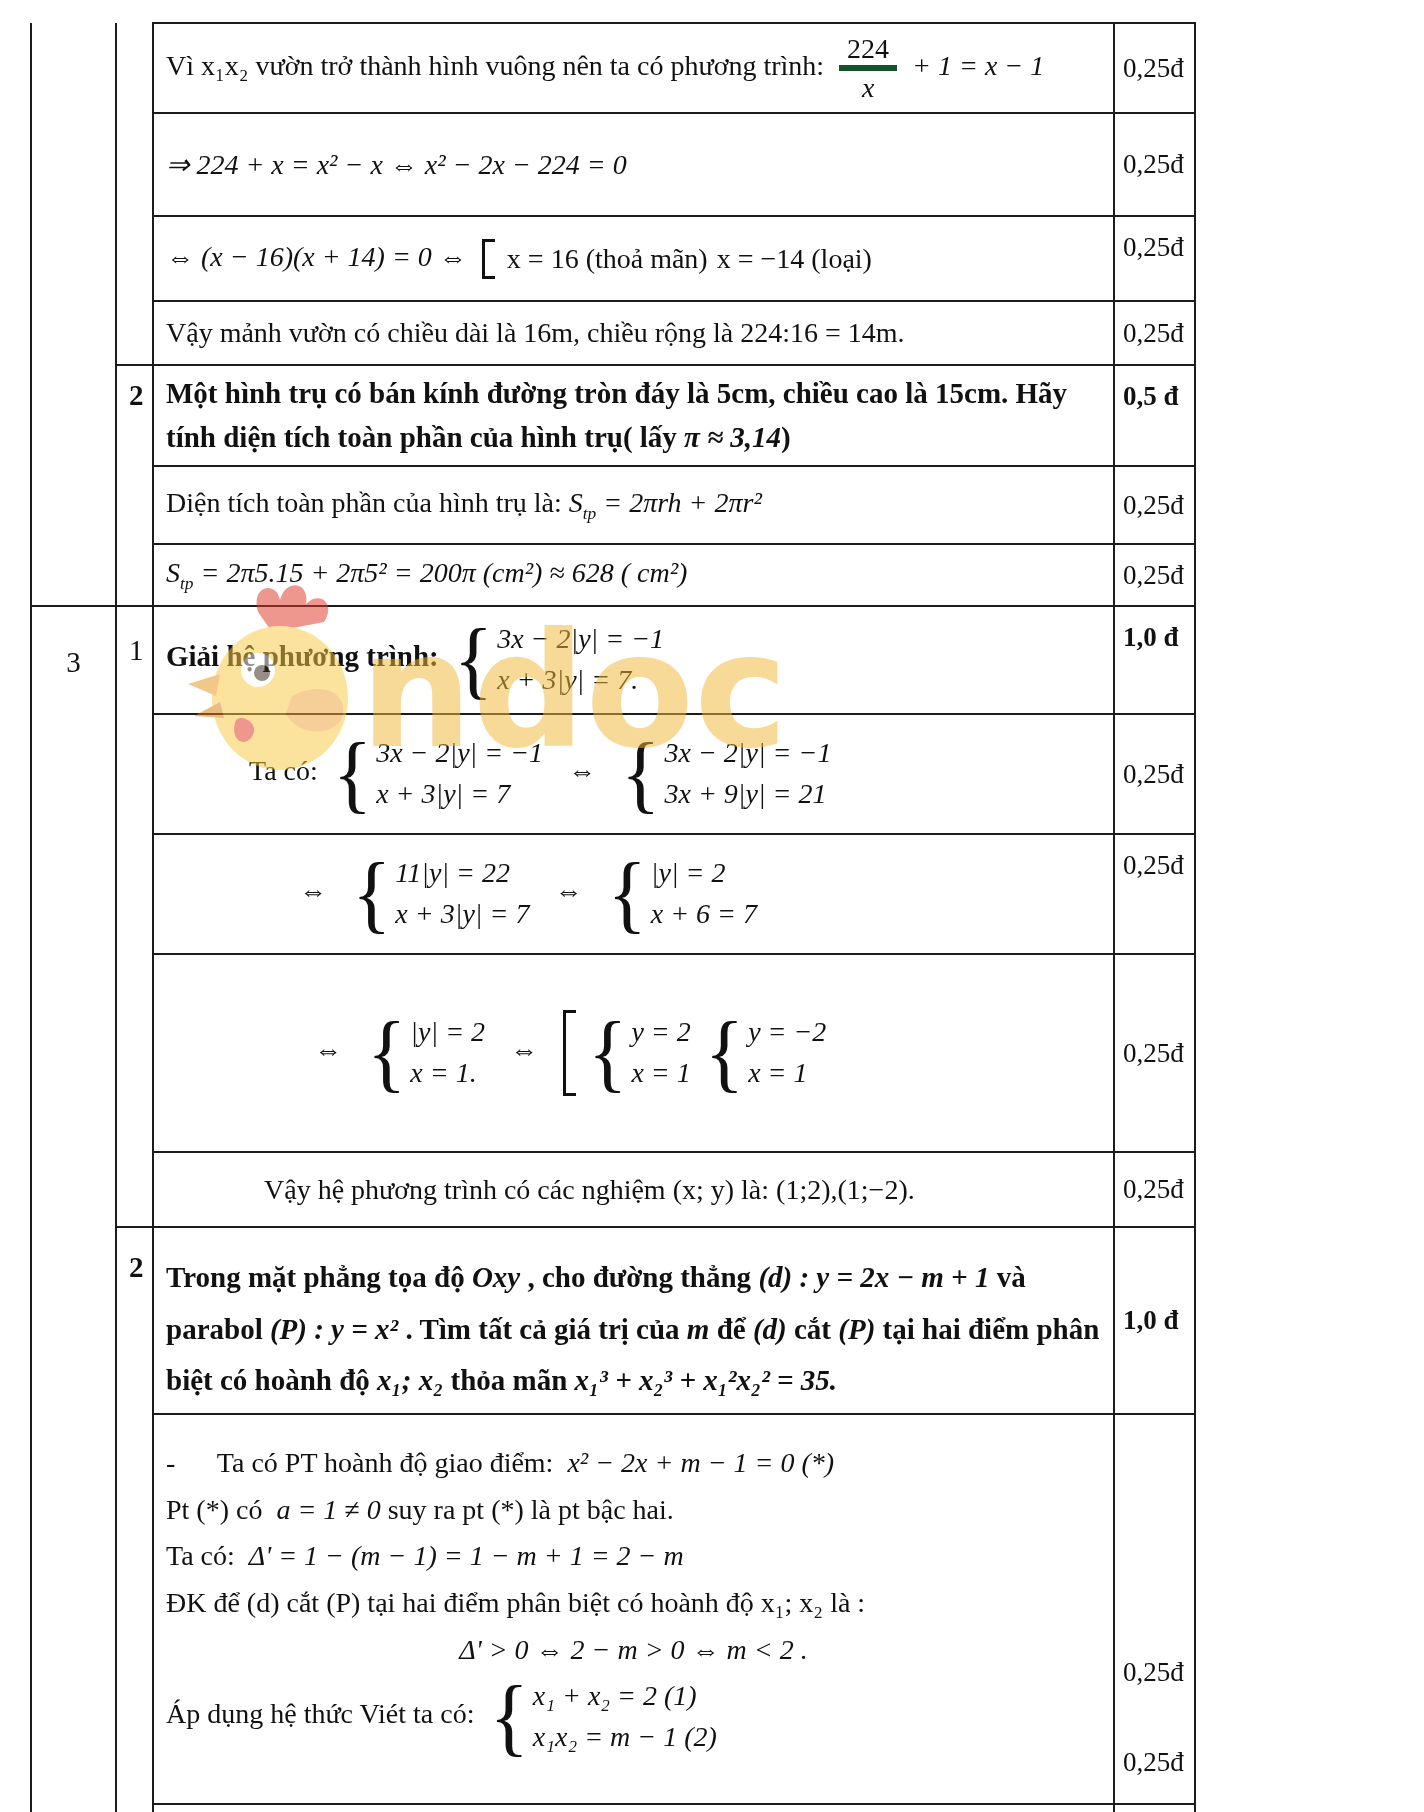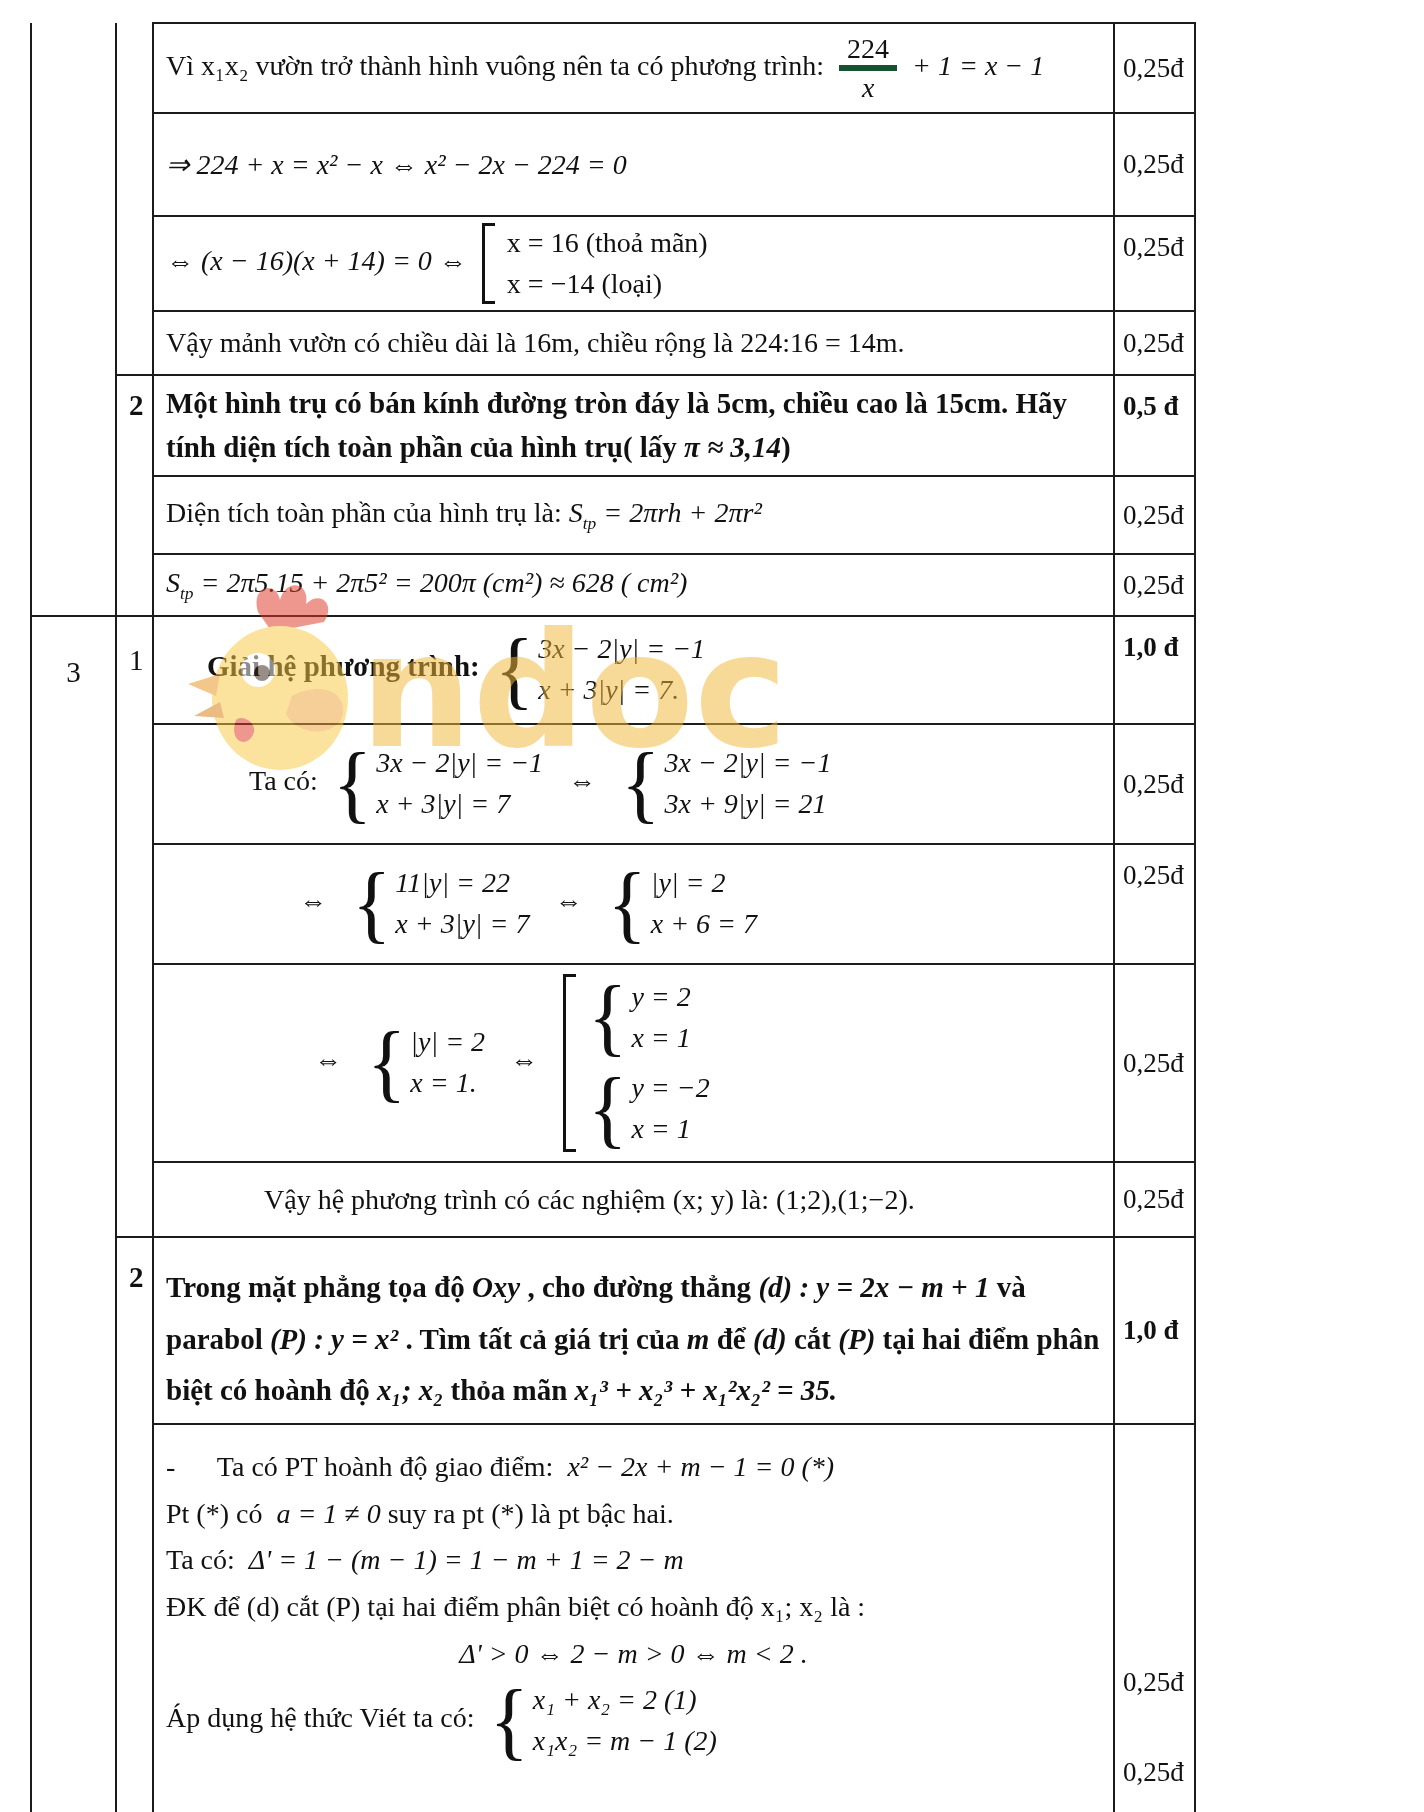--- a/index.html
+++ b/index.html
@@ -25,21 +25,21 @@
 
   td.qcol {
     text-align:center; vertical-align:top;
     font-size:29px; padding-top:10px;
   }
   td.pts { font-size:27px; padding:4px 4px 4px 8px; }
   td.pts-top { vertical-align:top; padding-top:12px; }
 
   .b { font-weight:bold; }
   .m { font-style:italic; }
-  .stmt { font-weight:bold; font-size:29px; line-height:1.5;margin-left:41px; }
+  .stmt { font-weight:bold; font-size:29px; line-height:1.5; }
 
   
   .frac {
     display:inline-flex; flex-direction:column;
     vertical-align:middle; text-align:center;
     line-height:1.05; margin:0 8px;
   }
   .frac .fnum { border-bottom:6px solid #14532d; padding:0 8px 2px 8px; }
   .frac .fden { padding-top:2px; }
 
@@ -48,21 +48,21 @@
   .sys .brace {
     font-size:82px; line-height:0.95; font-weight:400;
     transform:scaleY(1.05); margin-right:4px;
   }
   .sys .lines { display:inline-flex; flex-direction:column; gap:9px; text-align:left; }
   .sys .lines .ln { font-size:28px; line-height:32px; white-space:nowrap; }
 
   
   .bigstack { display:inline-flex; align-items:stretch; vertical-align:middle; margin:0 8px; }
   .bracket { width:13px; border:3px solid #111; border-right:none; margin-right:12px; }
-  .stackcol { display:inline-flex; flex-direction:column; gap:9px; justify-content:flex-start; align-items:flex-start; padding:4px 0; }
+  .stackcol { display:inline-flex; flex-direction:row; gap:9px; justify-content:flex-start; align-items:flex-start; padding:4px 0; }
   .stackcol .ln { font-size:28px; line-height:32px; white-space:nowrap; }
   .stackcol.wide { gap:14px; }
 
   .iff { margin:0 10px; }
   .indent95  { padding-left:95px; }
   .indent110 { padding-left:110px;margin-left:45px; }
   .indent135 { padding-left:135px; }
   .indent150 { padding-left:150px; }
 
   .ln14 { font-size:28px; margin:9px 0; }
@@ -270,21 +270,21 @@
 
     <tr style="height:167px">
       <td class="qcol b noBottom" rowspan="3" style="padding-top:20px"><span>2</span></td>
       <td class="sol" style="vertical-align:top;padding-top:24px">
         <p class="para b"><span>Trong mặt phẳng tọa độ </span><span class="m">Oxy</span><span> , cho đường thẳng </span><span class="m">(d) : y = 2x − m + 1</span><span> và parabol </span><span class="m">(P) : y = x²</span><span> . Tìm tất cả giá trị của </span><span class="m">m</span><span> để </span><span class="m">(d)</span><span> cắt </span><span class="m">(P)</span><span> tại hai điểm phân biệt có hoành độ </span><span class="m">x₁; x₂</span><span> thỏa mãn </span><span class="m">x₁³ + x₂³ + x₁²x₂² = 35.</span></p>
       </td>
       <td class="pts b"><span>1,0 đ</span></td>
     </tr>
 
     <tr style="height:390px">
-      <td class="sol" style="vertical-align:top;padding-top:14px">
+      <td class="sol" style="vertical-align:top;padding-top:20px">
         <div class="ln14 pre"><span>-      Ta có PT hoành độ giao điểm:  </span><span class="m">x² − 2x + m − 1 = 0 (*)</span></div>
         <div class="ln14 pre"><span>Pt (*) có  </span><span class="m">a = 1 ≠ 0</span><span> suy ra pt (*) là pt bậc hai.</span></div>
         <div class="ln14 pre"><span>Ta có:  </span><span class="m">Δ' = 1 − (m − 1) = 1 − m + 1 = 2 − m</span></div>
         <div class="ln14">ĐK để (d) cắt (P) tại hai điểm phân biệt có hoành độ x₁; x₂ là :</div>
         <div class="ln14 center m">Δ' &gt; 0 ⇔ 2 − m &gt; 0 ⇔ m &lt; 2 .</div>
         <div class="ln14">
           <span>Áp dụng hệ thức Viét ta có:</span>
           <span class="sys">
             <span class="brace">{</span>
             <span class="lines">

